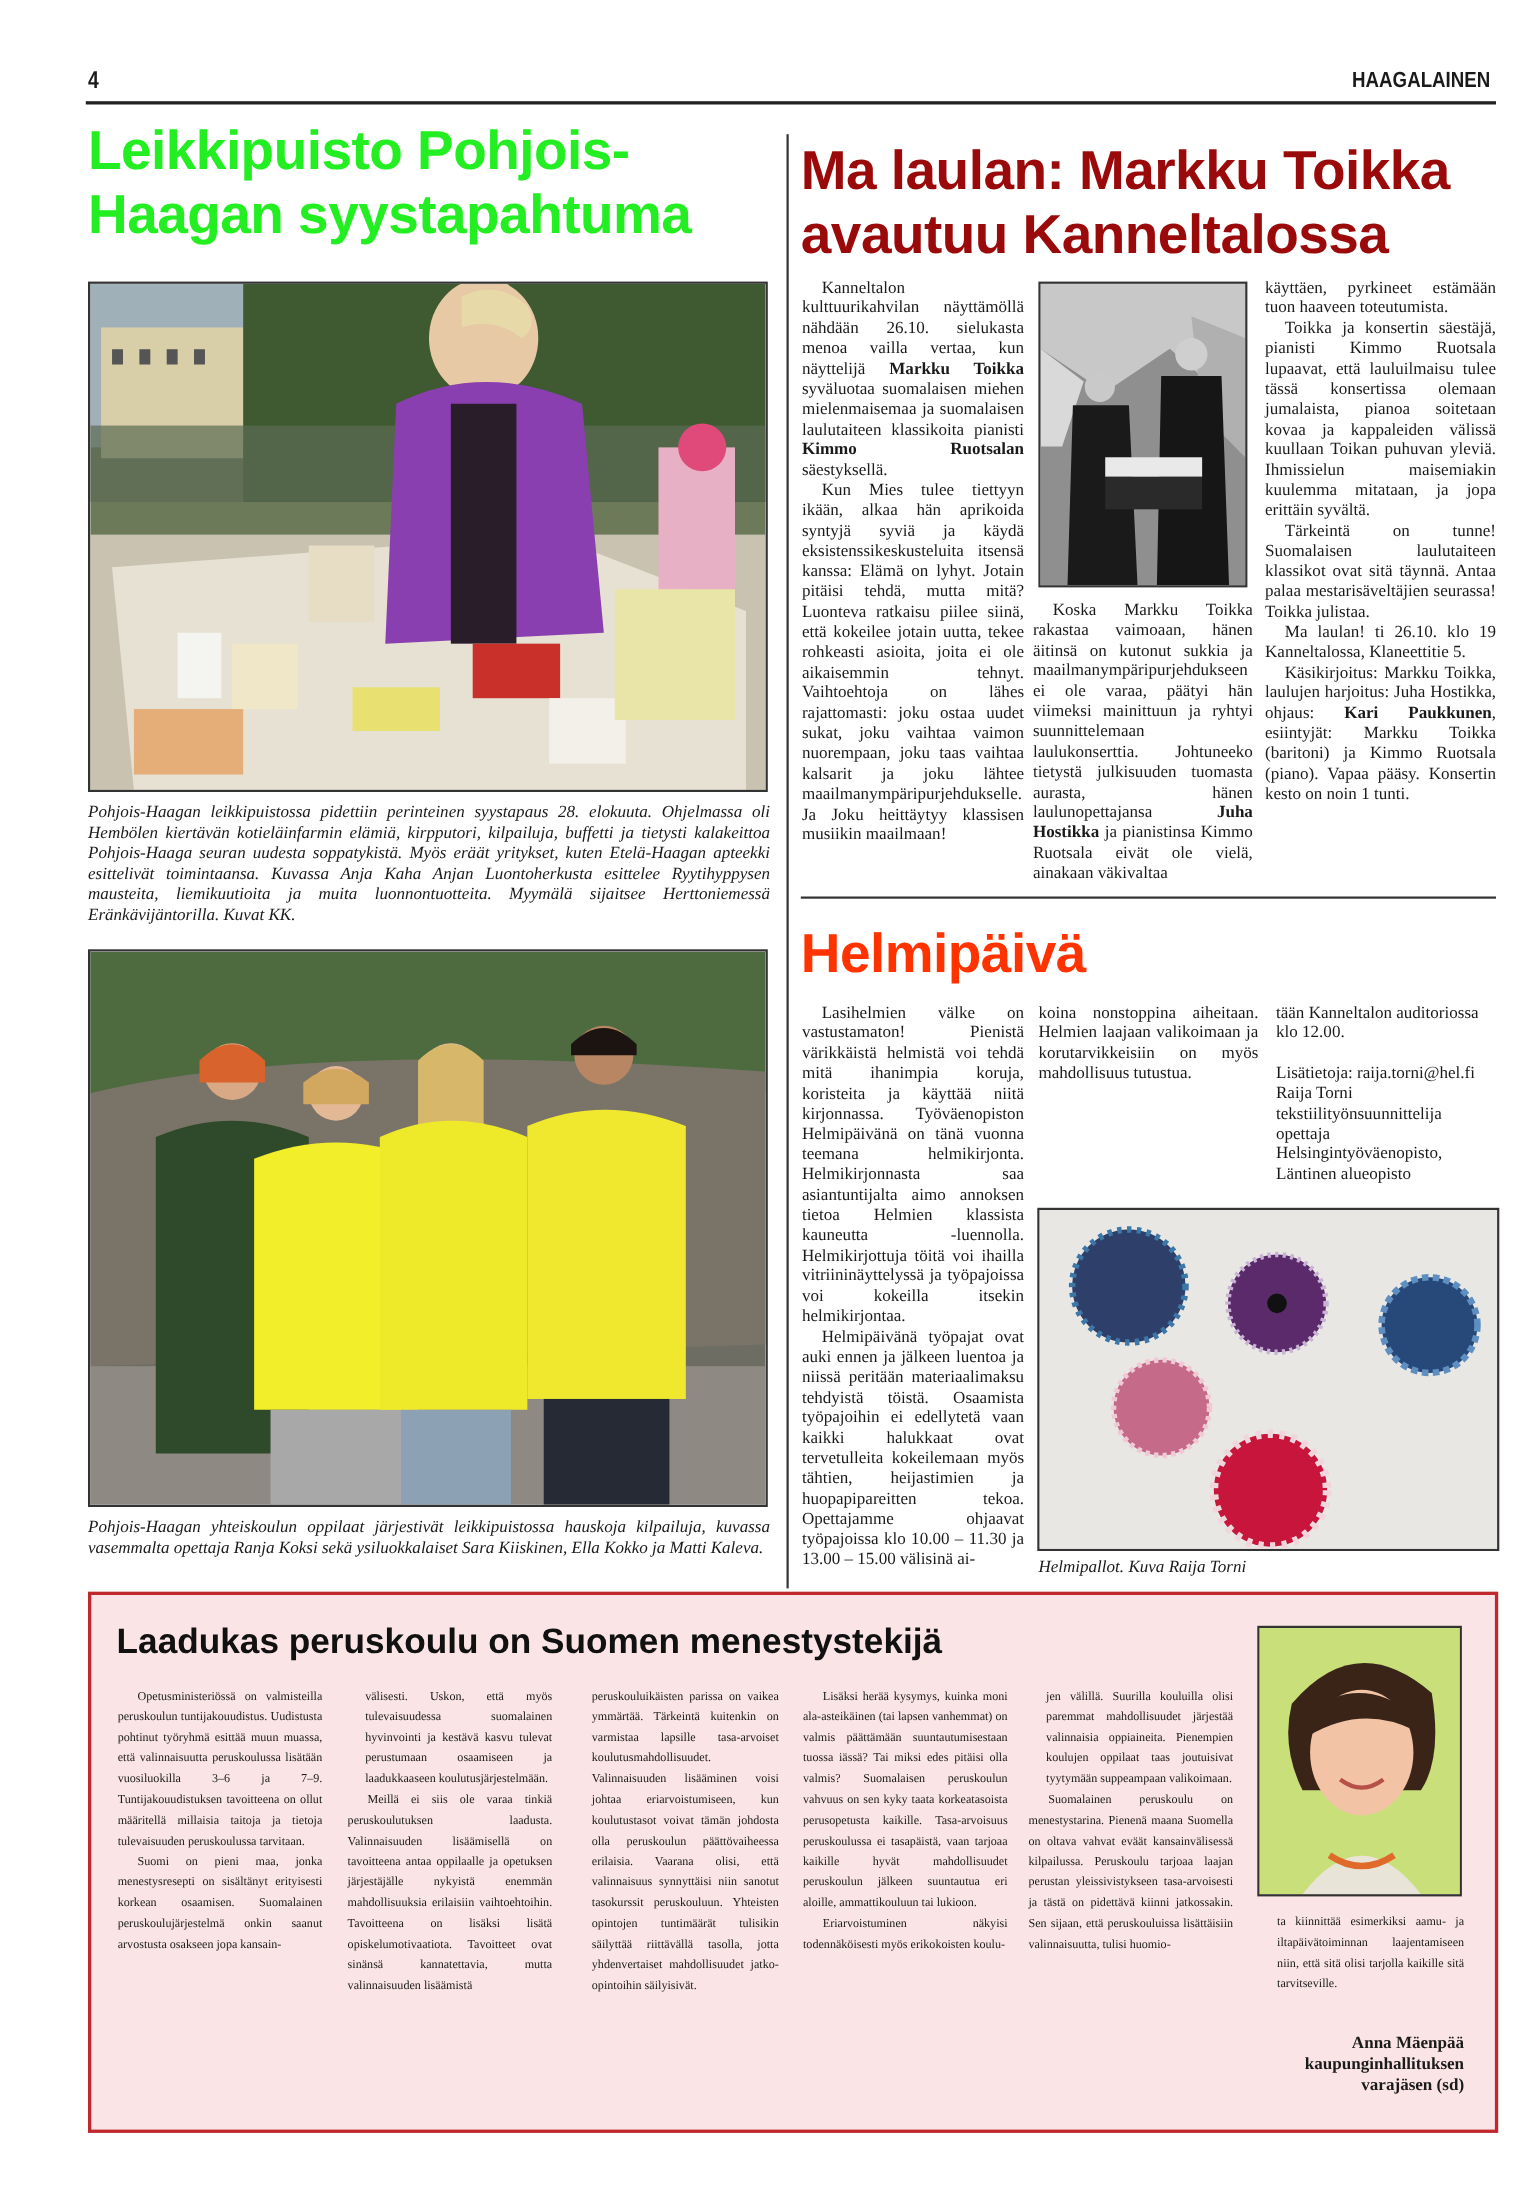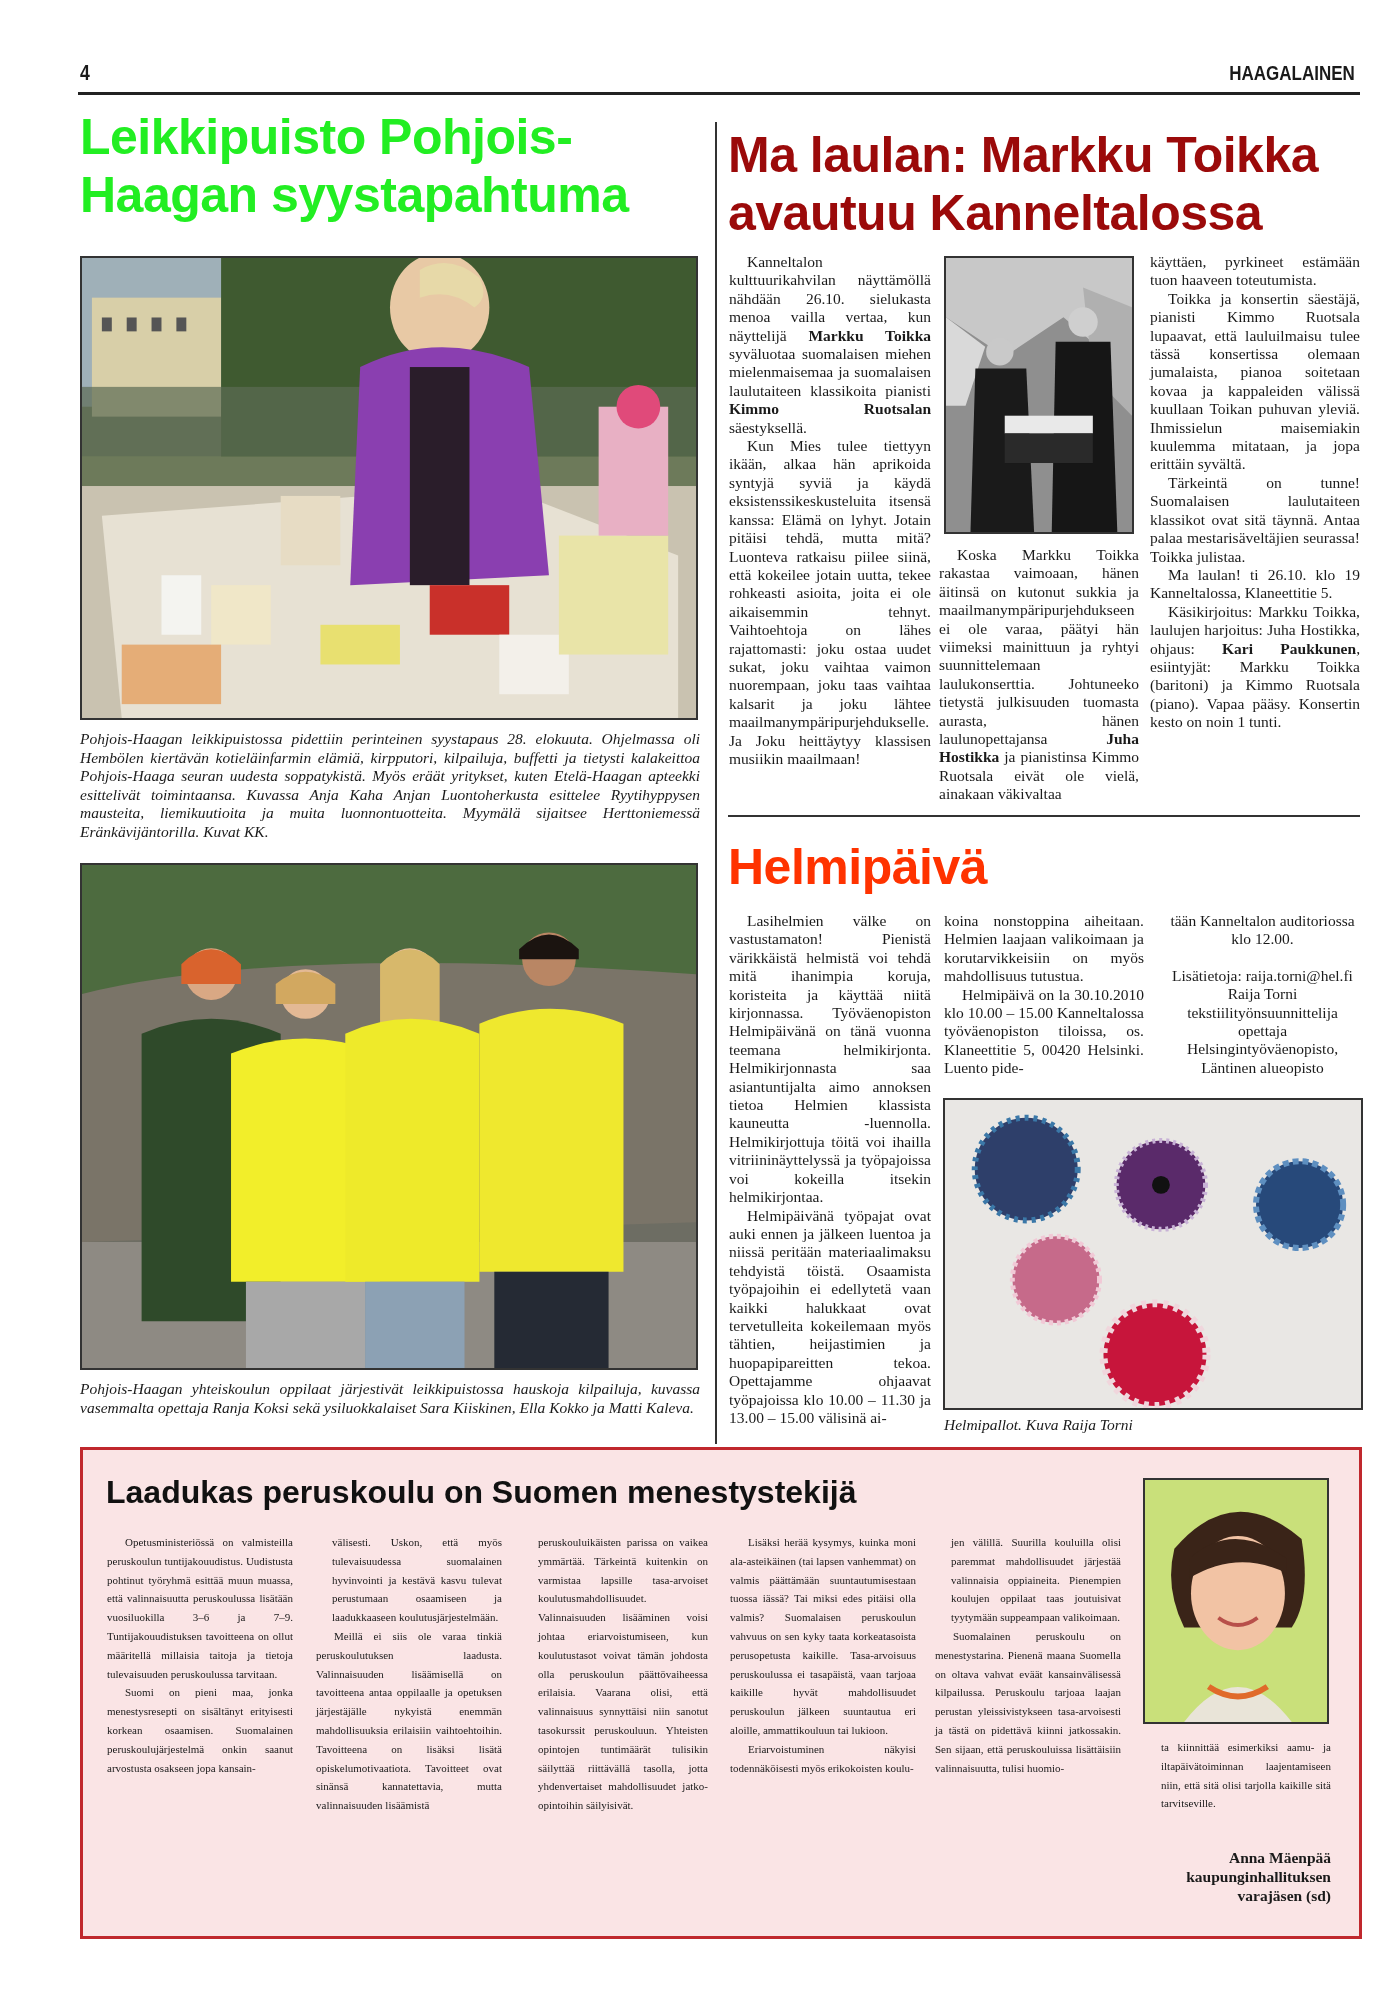--- a/index.html
+++ b/index.html
@@ -146,24 +146,23 @@
 
 <h1 class="abs h-orange">Helmipäivä</h1>
 
 <div class="abs col" style="left:729px; top:912px; width:202px;">
   <p>Lasihelmien välke on vastustamaton! Pienistä värikkäistä helmistä voi tehdä mitä ihanimpia koruja, koristeita ja käyttää niitä kirjonnassa. Työväenopiston Helmipäivänä on tänä vuonna teemana helmikirjonta. Helmikirjonnasta saa asiantuntijalta aimo annoksen tietoa Helmien klassista kauneutta -luennolla. Helmikirjottuja töitä voi ihailla vitriininäyttelyssä ja työpajoissa voi kokeilla itsekin helmikirjontaa.</p>
   <p>Helmipäivänä työpajat ovat auki ennen ja jälkeen luentoa ja niissä peritään materiaalimaksu tehdyistä töistä. Osaamista työpajoihin ei edellytetä vaan kaikki halukkaat ovat tervetulleita kokeilemaan myös tähtien, heijastimien ja huopapipareitten tekoa. Opettajamme ohjaavat työpajoissa klo 10.00 – 11.30 ja 13.00 – 15.00 välisinä ai-</p>
 </div>
 
 <div class="abs col" style="left:944px; top:912px; width:200px;">
   <p class="noind">koina nonstoppina aiheitaan. Helmien laajaan valikoimaan ja korutarvikkeisiin on myös mahdollisuus tutustua.</p>
-  <p>Helmipäivä on la 30.10.2010 klo 10.00 – 15.00 Kanneltalossa työväenopiston tiloissa, os. Klaneettitie 5, 00420 Helsinki. Luento pide-</p>
-</div>
-
-<div class="abs col" style="left:1160px; top:912px; width:205px; text-align:center;">
+</div>
+
+<div class="abs col" style="left:1160px; top:912px; width:205px; text-align:left;">
   <p class="noind">tään Kanneltalon auditoriossa klo 12.00.</p>
   <p class="noind" style="margin-top:18px;">Lisätietoja: raija.torni@hel.fi</p>
   <p class="noind">Raija Torni</p>
   <p class="noind">tekstiilityönsuunnittelija</p>
   <p class="noind">opettaja</p>
   <p class="noind">Helsingintyöväenopisto,</p>
   <p class="noind">Läntinen alueopisto</p>
 </div>
 
 <div class="abs photo" style="left:943px; top:1098px; width:420px; height:312px;">

